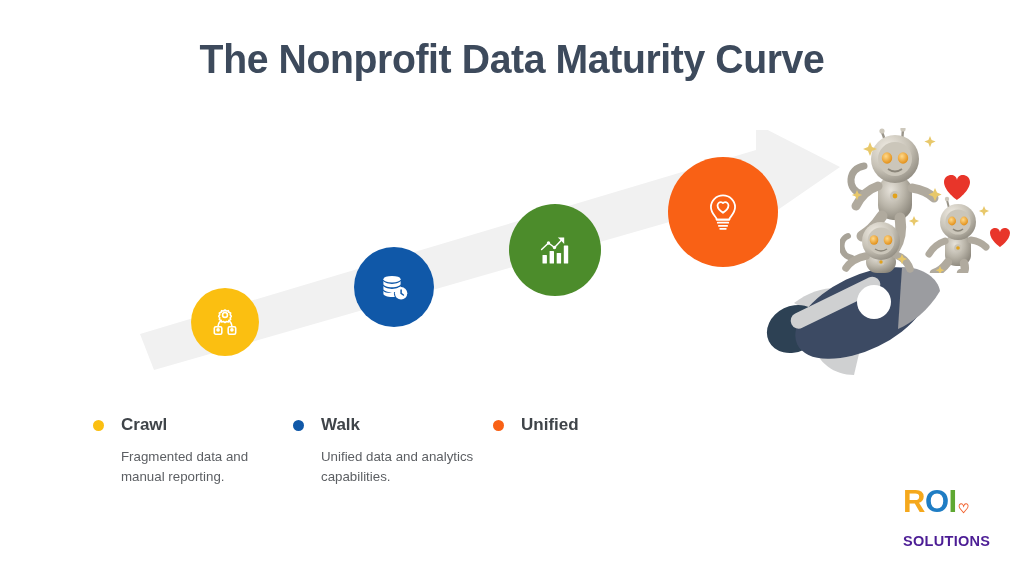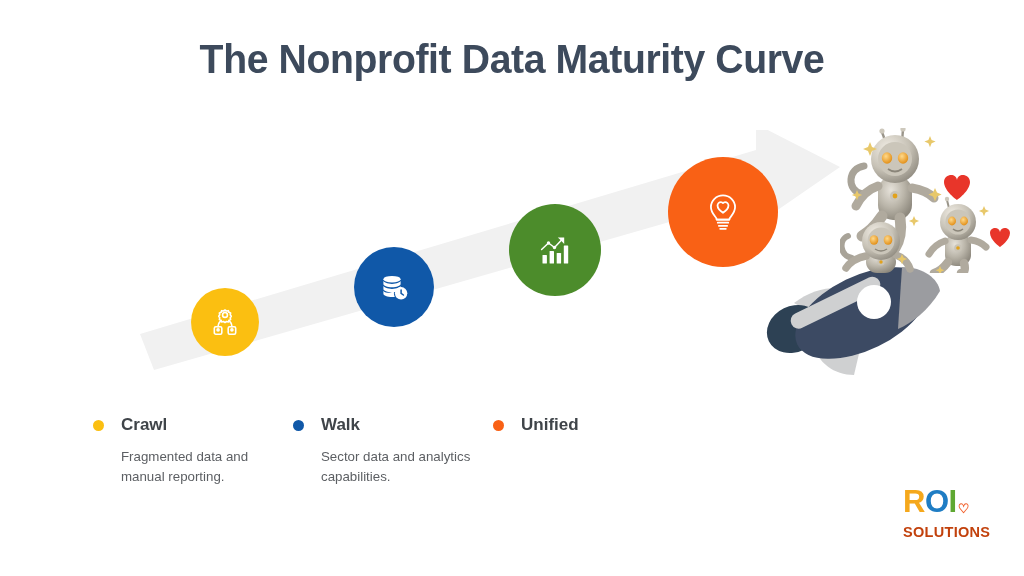--- a/index.html
+++ b/index.html
@@ -133,24 +133,24 @@
     color: #f2612d;
     font-size: 13px;
     line-height: 13px;
     margin-left: 1px;
     align-self: flex-end;
     margin-bottom: 2px;
   }
   #brand-logo .logo-sub {
     font-size: 14.5px;
     font-weight: bold;
-    color: #c2410c;
+    color: #4c1d95;
     letter-spacing: 0.3px;
     line-height: 16px;
-    margin-top: 7px;
+    margin-top: 16px;
   }
 </style>
 </head>
 <body>
 
 <div id="stage">
 
   <div id="page-title">The Nonprofit Data Maturity Curve</div>
 
   <div id="arrow-band">
@@ -349,21 +349,21 @@
         <span class="legend-title">Crawl</span>
       </div>
       <div class="legend-desc">Fragmented data and manual reporting.</div>
     </div>
 
     <div class="legend-col">
       <div class="legend-head">
         <span class="legend-dot" style="background:#1058a8;"></span>
         <span class="legend-title">Walk</span>
       </div>
-      <div class="legend-desc">Sector data and analytics capabilities.</div>
+      <div class="legend-desc">Unified data and analytics capabilities.</div>
     </div>
 
 
     <div class="legend-col">
       <div class="legend-head">
         <span class="legend-dot" style="background:#f96115;"></span>
         <span class="legend-title">Unified</span>
       </div>
     </div>
 

